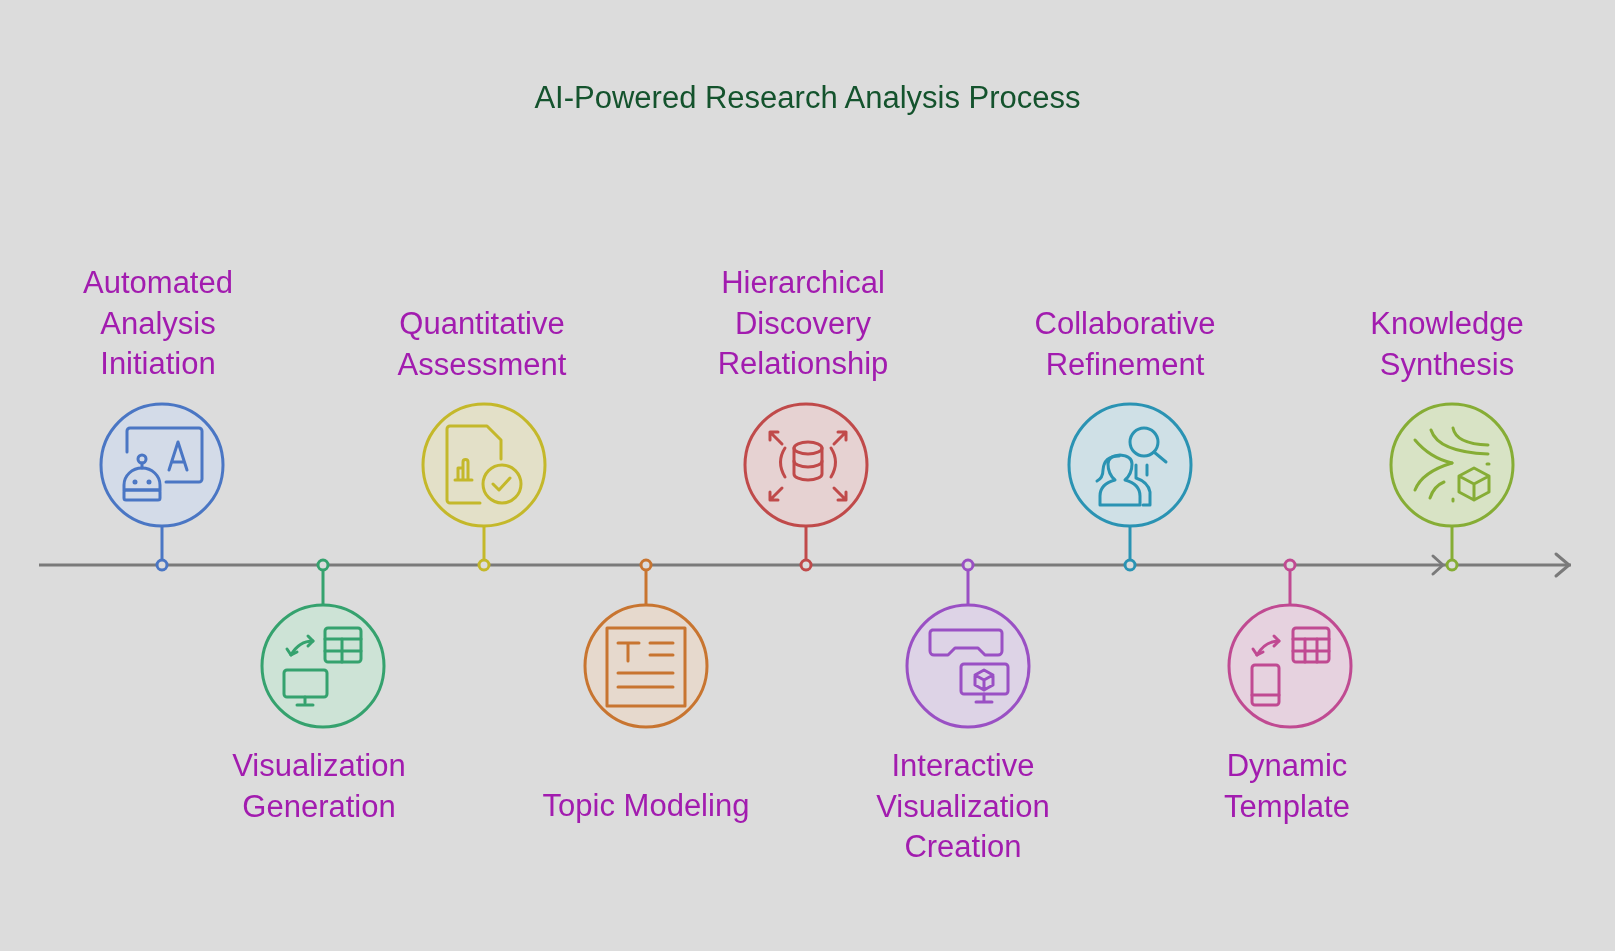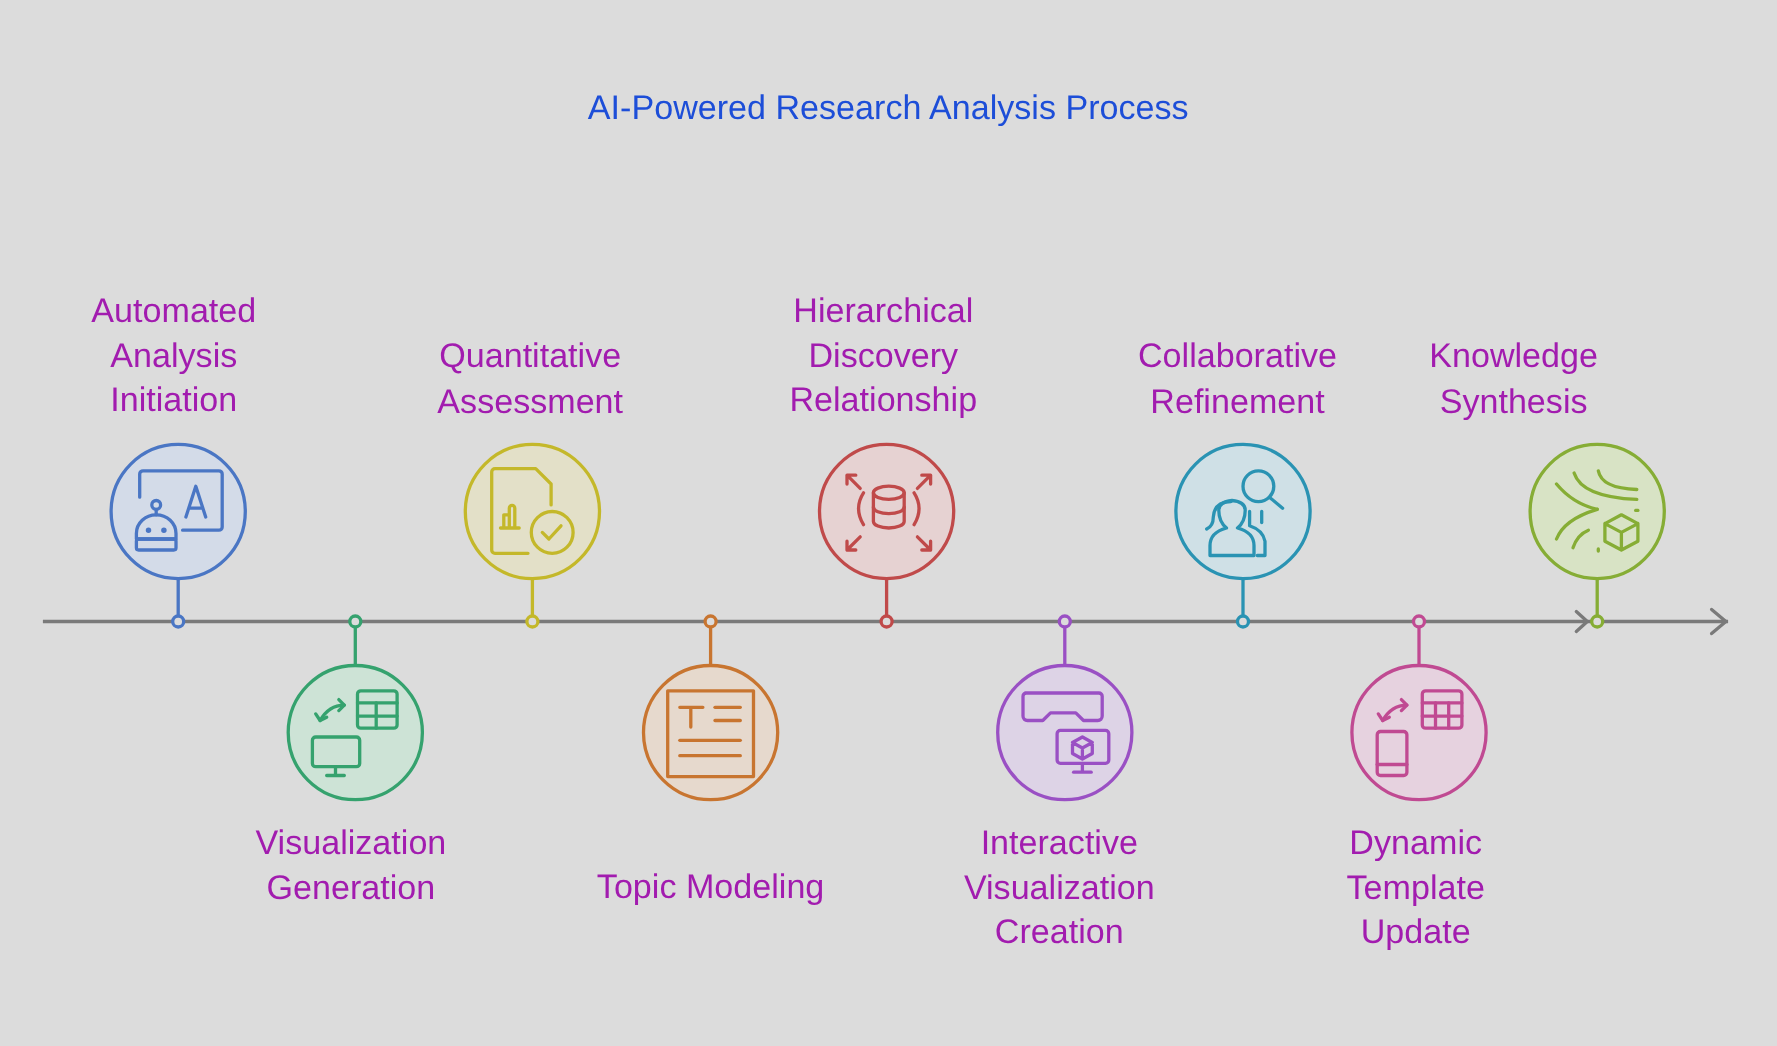--- a/index.html
+++ b/index.html
@@ -4,21 +4,21 @@
 <style>
   html, body { margin: 0; padding: 0; }
   body {
     width: 1615px; height: 951px; background: #dcdcdc;
     position: relative; overflow: hidden;
     font-family: "Liberation Sans", "DejaVu Sans", sans-serif;
     color: #333333;
   }
   .title {
     position: absolute; left: 0; width: 1615px; top: 80px;
-    text-align: center; font-size: 31px; color: #1d4ed8;
+    text-align: center; font-size: 31px; color: #14532d;
   }
   svg.diagram { position: absolute; left: 0; top: 0; }
   .label {
     position: absolute; width: 240px; text-align: center;
     font-size: 31px; line-height: 40.5px; color: #a21caf;
   }
   .label span { display: block; }
 </style>
 </head>
 <body>
@@ -205,19 +205,18 @@
 </div>
 
 <div class="label" style="left:1005px; top:304px;text-align:center;">
   <span>Collaborative</span>
   <span>Refinement</span>
 </div>
 
 <div class="label" style="left:1167px; top:746px;">
   <span>Dynamic</span>
   <span>Template</span>
-  <span>Update</span>
-</div>
-
-<div class="label" style="left:1256px; top:304px;">
+</div>
+
+<div class="label" style="left:1327px; top:304px;">
   <span>Knowledge</span>
   <span>Synthesis</span>
 </div>
 
 </body></html>

